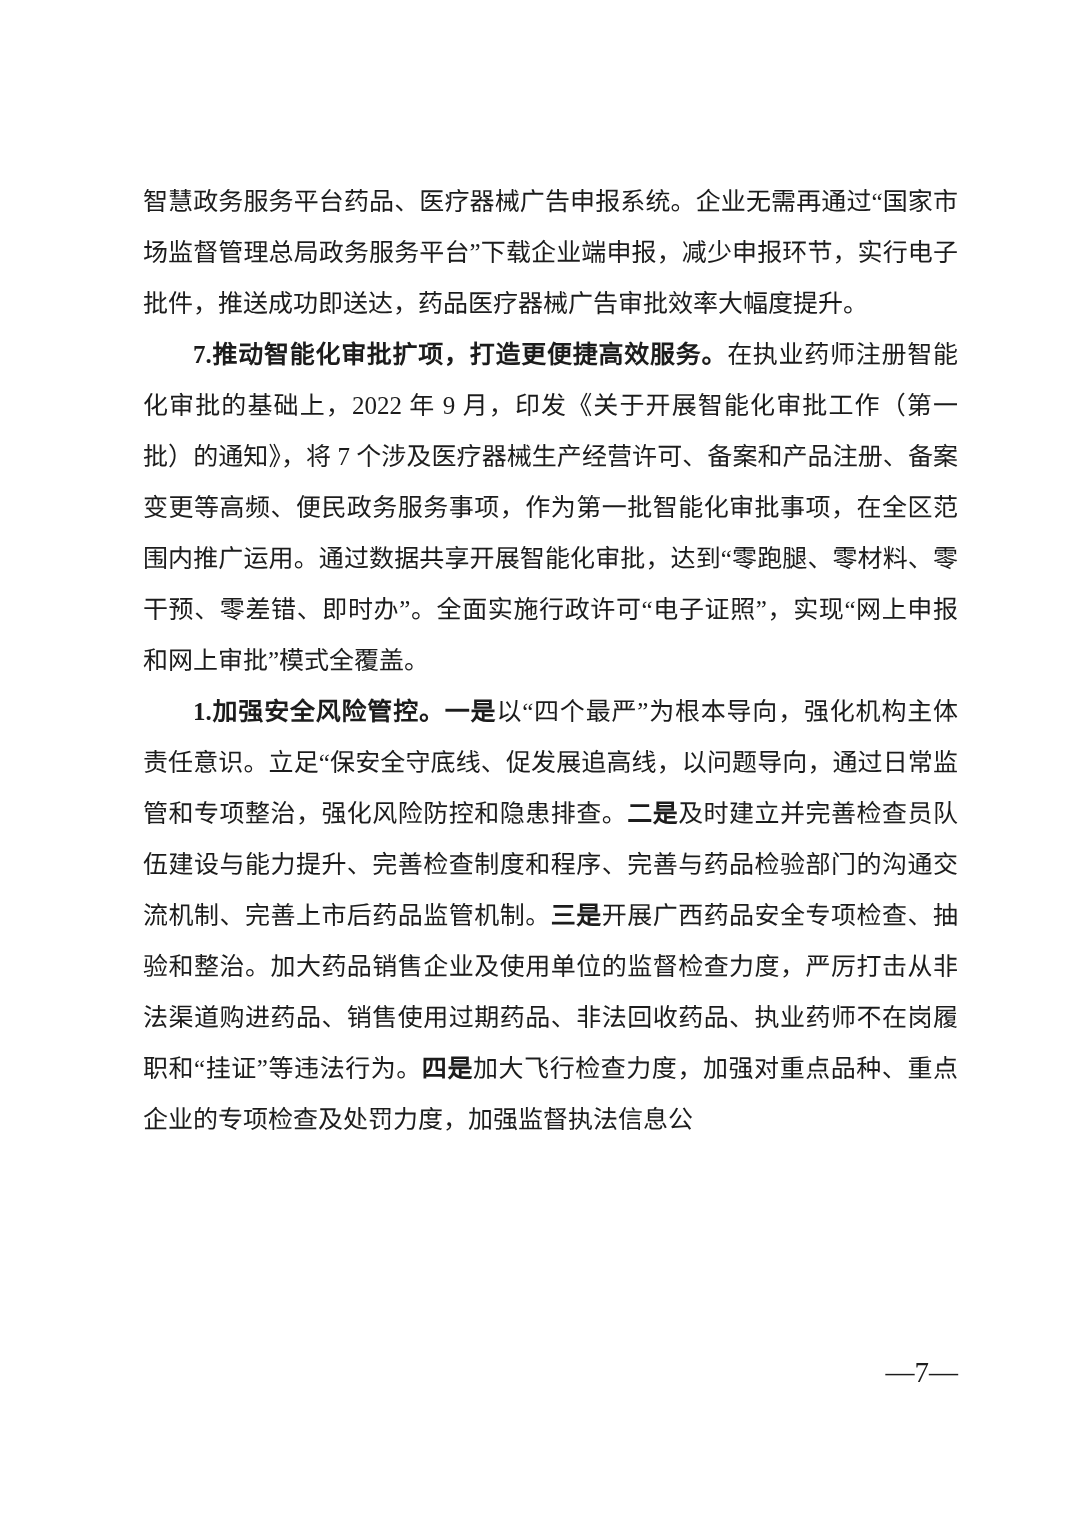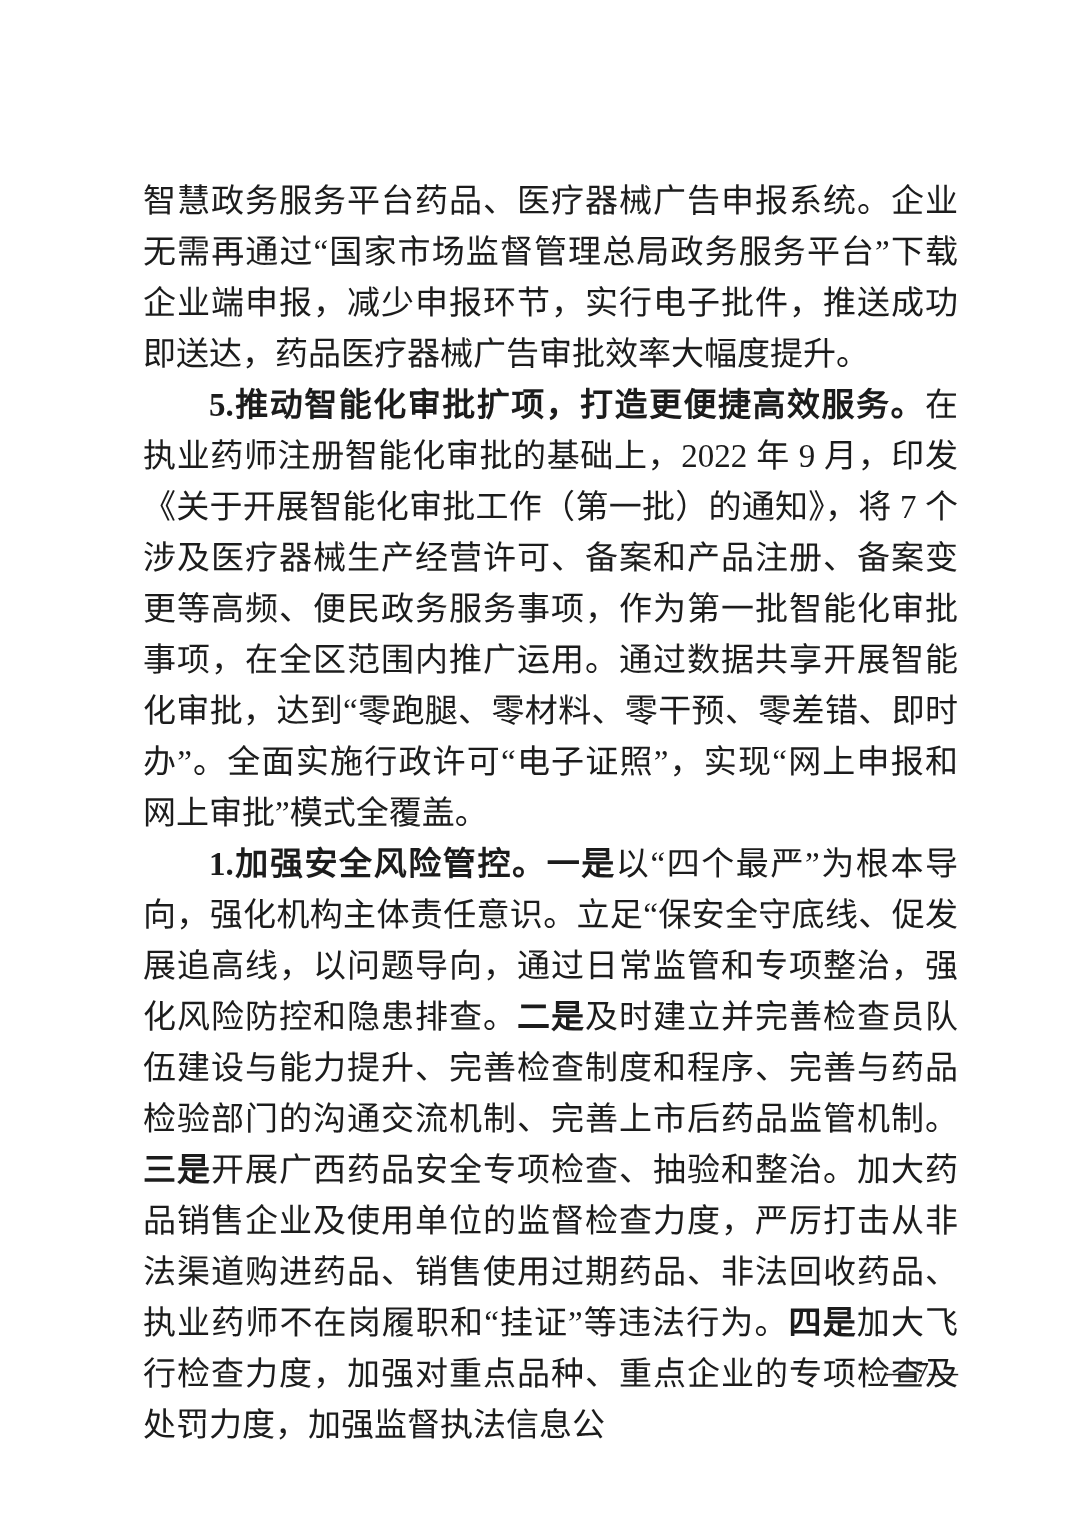--- a/index.html
+++ b/index.html
@@ -21,21 +21,21 @@
     background: #ffffff;
   }
   .text-block {
     position: absolute;
     left: 143px;
     top: 176px;
     width: 815px;
   }
   .para {
     margin: 0;
-    font-size: 33px;
+    font-size: 25px;
     line-height: 51px;
     text-align: justify;
     text-align-last: left;
     text-justify: inter-character;
     word-break: break-all;
   }
   .para.indent {
     text-indent: 2em;
   }
   .bold {
@@ -53,21 +53,21 @@
   }
 </style>
 </head>
 <body>
 
 <div class="page">
   <div class="text-block">
 
     <p class="para"><span>智慧政务服务平台药品、医疗器械广告申报系统。企业无需再通过“国家市场监督管理总局政务服务平台”下载企业端申报，减少申报环节，实行电子批件，推送成功即送达，药品医疗器械广告审批效率大幅度提升。</span></p>
 
-    <p class="para indent"><span class="bold">5.推动智能化审批扩项，打造更便捷高效服务。</span><span>在执业药师注册智能化审批的基础上，2022 年 9 月，印发《关于开展智能化审批工作（第一批）的通知》，将 7 个涉及医疗器械生产经营许可、备案和产品注册、备案变更等高频、便民政务服务事项，作为第一批智能化审批事项，在全区范围内推广运用。通过数据共享开展智能化审批，达到“零跑腿、零材料、零干预、零差错、即时办”。全面实施行政许可“电子证照”，实现“网上申报和网上审批”模式全覆盖。</span></p>
+    <p class="para indent"><span class="bold">7.推动智能化审批扩项，打造更便捷高效服务。</span><span>在执业药师注册智能化审批的基础上，2022 年 9 月，印发《关于开展智能化审批工作（第一批）的通知》，将 7 个涉及医疗器械生产经营许可、备案和产品注册、备案变更等高频、便民政务服务事项，作为第一批智能化审批事项，在全区范围内推广运用。通过数据共享开展智能化审批，达到“零跑腿、零材料、零干预、零差错、即时办”。全面实施行政许可“电子证照”，实现“网上申报和网上审批”模式全覆盖。</span></p>
 
 
     <p class="para indent"><span class="bold">1.加强安全风险管控。</span><span class="bold">一是</span><span>以“四个最严”为根本导向，强化机构主体责任意识。立足“保安全守底线、促发展追高线，以问题导向，通过日常监管和专项整治，强化风险防控和隐患排查。</span><span class="bold">二是</span><span>及时建立并完善检查员队伍建设与能力提升、完善检查制度和程序、完善与药品检验部门的沟通交流机制、完善上市后药品监管机制。</span><span class="bold">三是</span><span>开展广西药品安全专项检查、抽验和整治。加大药品销售企业及使用单位的监督检查力度，严厉打击从非法渠道购进药品、销售使用过期药品、非法回收药品、执业药师不在岗履职和“挂证”等违法行为。</span><span class="bold">四是</span><span>加大飞行检查力度，加强对重点品种、重点企业的专项检查及处罚力度，加强监督执法信息公</span></p>
 
   </div>
 
   <div class="page-footer">—7—</div>
 </div>
 
 </body></html>

